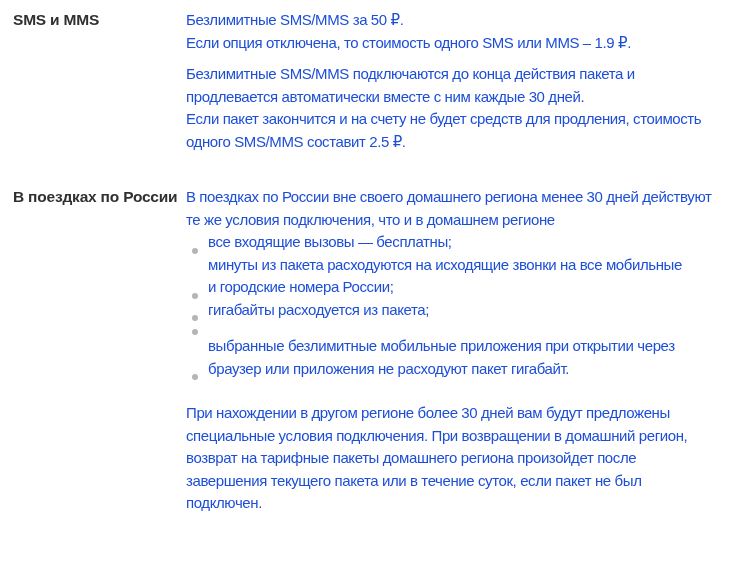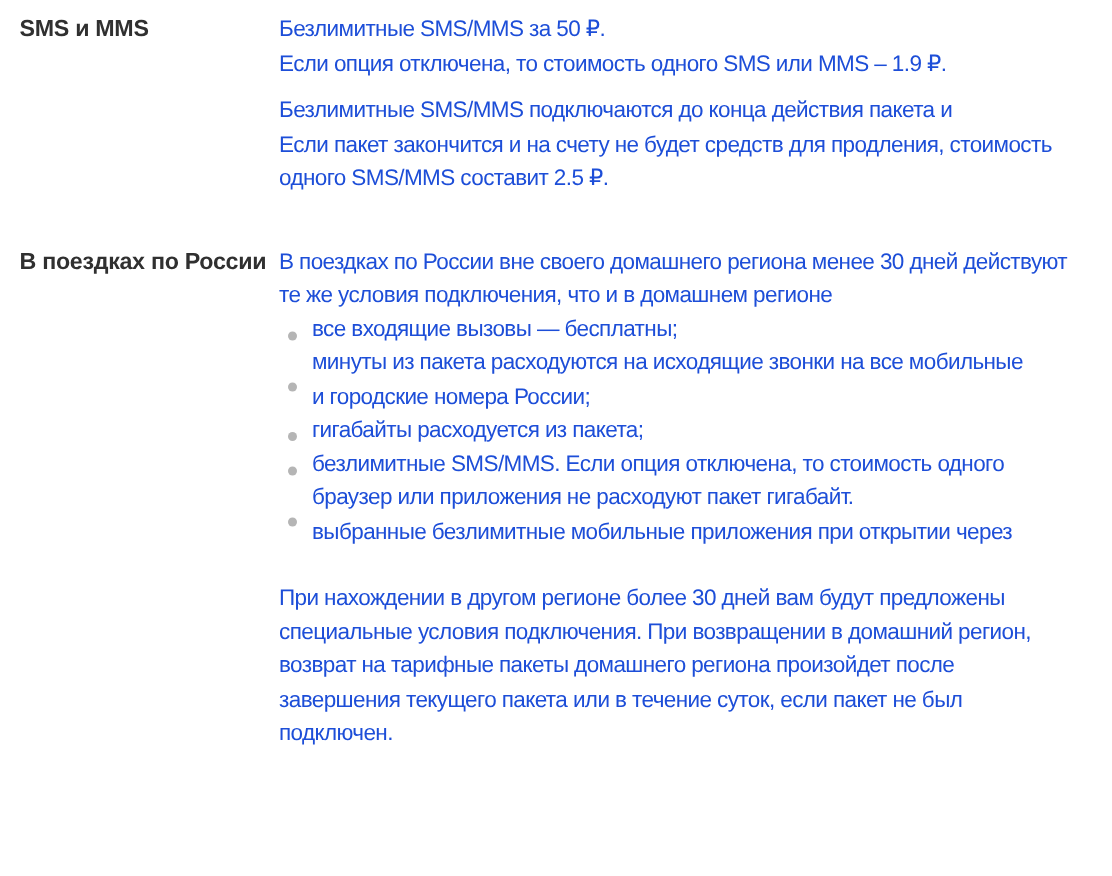--- a/index.html
+++ b/index.html
@@ -26,21 +26,21 @@
     flex: 1 1 auto;
     font-size: 15px;
     letter-spacing: -0.4px;
     color: #1d4ed8;
     line-height: 22.5px;
   }
   .line { white-space: nowrap; }
   .paragraph.gap-before { margin-top: 9px; }
   .paragraph.gap-before-small { margin-top: 22px; }
   .bullets { list-style: none; }
-  .bullet-item { display: flex; align-items: center; }
+  .bullet-item { display: flex; align-items: flex-end; }
   .dot {
     flex: 0 0 6px;
     width: 6px; height: 6px;
     border-radius: 50%;
     background: #b5b5b5;
     margin: 8px 0 0 6px;
   }
   .bullet-text { margin-left: 10px; }
 </style>
 </head>
@@ -50,20 +50,21 @@
 
   <section class="row">
     <div class="label-col">SMS и MMS</div>
     <div class="content-col">
       <div class="paragraph">
         <div class="line">Безлимитные SMS/MMS за 50 ₽.</div>
         <div class="line">Если опция отключена, то стоимость одного SMS или MMS – 1.9 ₽.</div>
       </div>
       <div class="paragraph gap-before">
         <div class="line">Безлимитные SMS/MMS подключаются до конца действия пакета и</div>
+        <div class="line">продлевается автоматически вместе с ним каждые 30 дней.</div>
         <div class="line">Если пакет закончится и на счету не будет средств для продления, стоимость</div>
         <div class="line">одного SMS/MMS составит 2.5 ₽.</div>
       </div>
     </div>
   </section>
 
   <section class="row">
     <div class="label-col">В поездках по России</div>
     <div class="content-col">
       <div class="paragraph">
@@ -87,28 +88,27 @@
         </li>
         <li class="bullet-item">
           <span class="dot"></span>
           <div class="bullet-text">
             <div class="line">гигабайты расходуется из пакета;</div>
           </div>
         </li>
         <li class="bullet-item">
           <span class="dot"></span>
           <div class="bullet-text">
-            <div class="line">безлимитные SMS/MMS. Если опция отключена, то стоимость одного</div>
           </div>
         </li>
         <li class="bullet-item">
           <span class="dot"></span>
           <div class="bullet-text">
+            <div class="line">выбранные безлимитные мобильные приложения при открытии через</div>
             <div class="line">браузер или приложения не расходуют пакет гигабайт.</div>
-            <div class="line">выбранные безлимитные мобильные приложения при открытии через</div>
           </div>
         </li>
       </ul>
 
       <div class="paragraph gap-before-small">
         <div class="line">При нахождении в другом регионе более 30 дней вам будут предложены</div>
         <div class="line">специальные условия подключения. При возвращении в домашний регион,</div>
         <div class="line">возврат на тарифные пакеты домашнего региона произойдет после</div>
         <div class="line">завершения текущего пакета или в течение суток, если пакет не был</div>
         <div class="line">подключен.</div>

